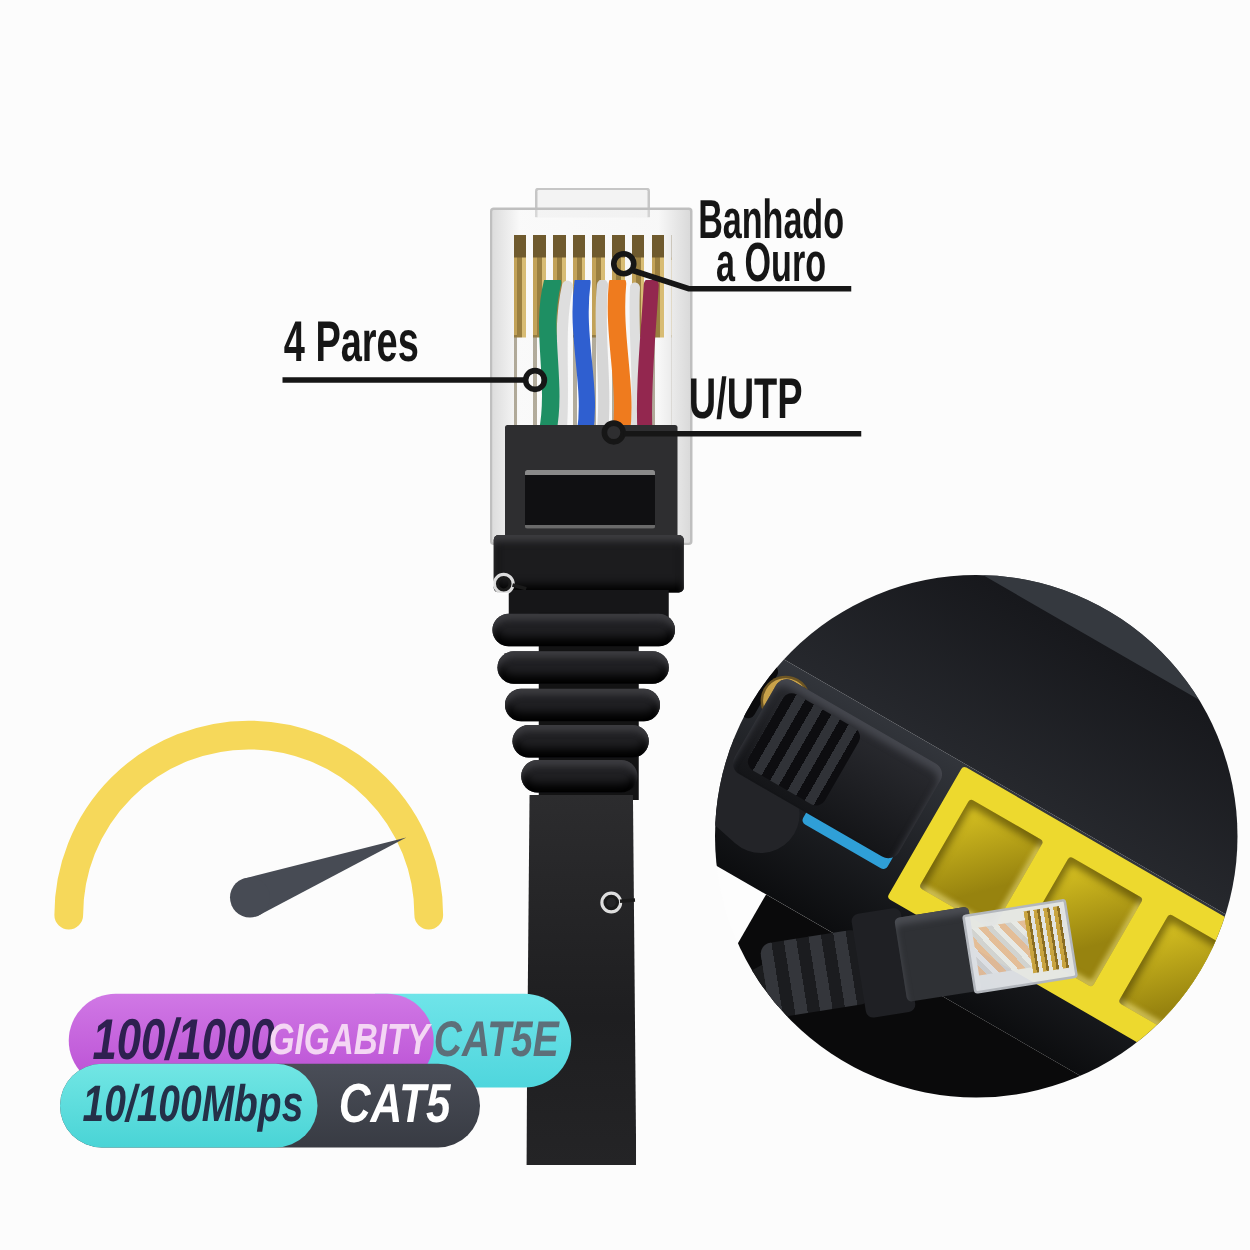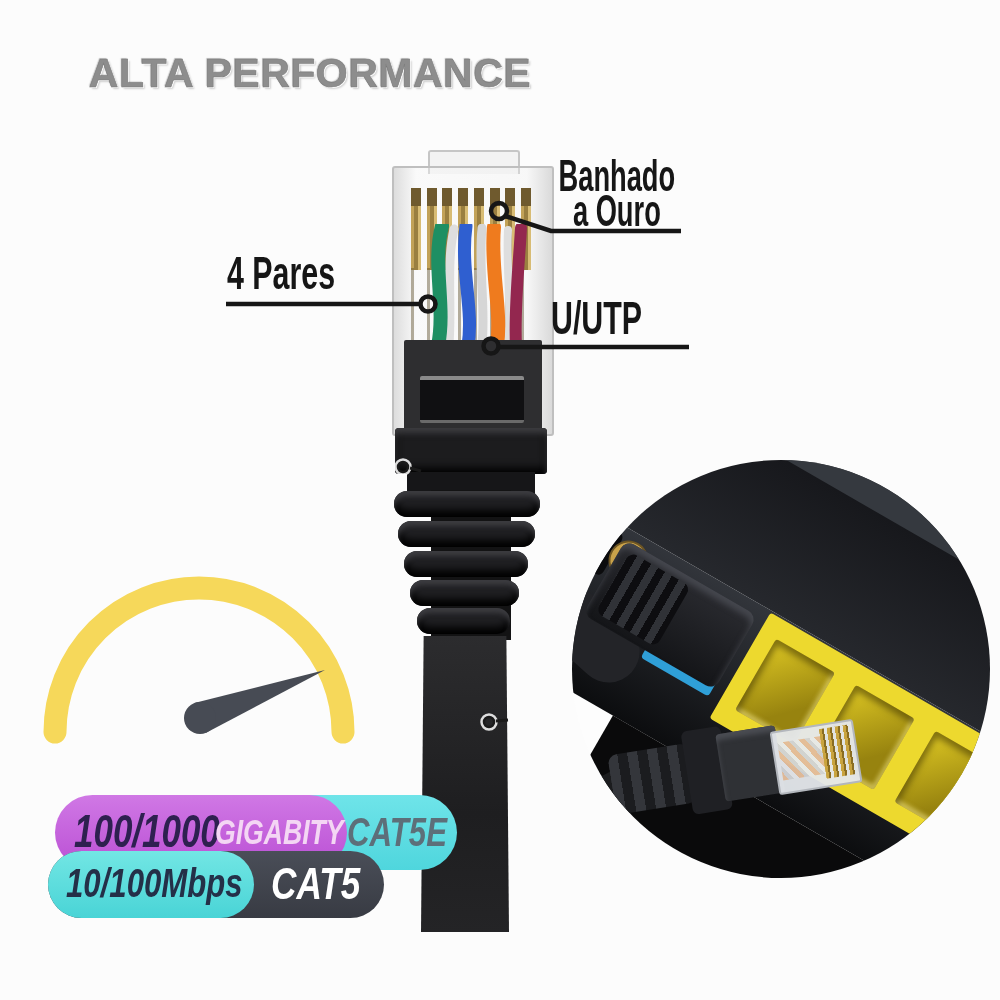--- a/index.html
+++ b/index.html
@@ -109,21 +109,20 @@
     background:repeating-linear-gradient(90deg,#c9a43f 0 3px,#8a6d22 3px 5px,rgba(0,0,0,0) 5px 8px);}
   .rj-wirehint{position:absolute;left:4px;top:10px;width:44px;height:38px;opacity:.7;
     background:repeating-linear-gradient(55deg,rgba(226,140,62,.65) 0 5px,rgba(150,150,150,.35) 5px 9px,rgba(255,255,255,.1) 9px 13px);}
 </style>
 </head>
 <body>
 
 <div class="stage">
 
   <div class="title">
-    <div>ALTA PERFORMANCE</div>
   </div>
 
   <div class="connector">
     <div class="latch"></div>
     <div class="cbody">
       <div class="pin-tips"></div>
       <div class="pin-bodies"></div>
       <div class="pin-contacts"></div>
       <svg class="wires" viewBox="0 0 158 126">
         <path d="M60,5 C52,40 58,80 55,120" stroke="#dedede" stroke-width="9" fill="none" stroke-linecap="round"></path>

